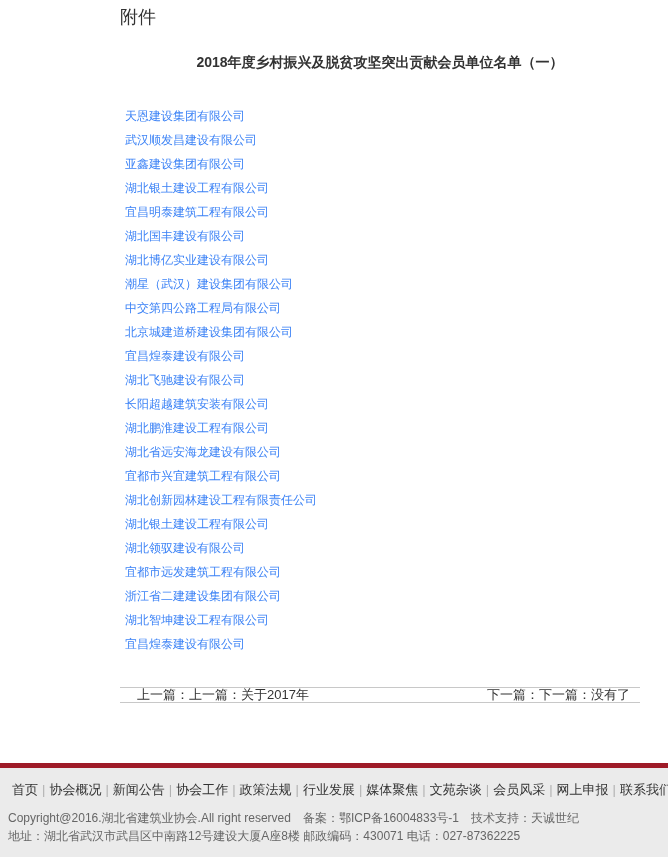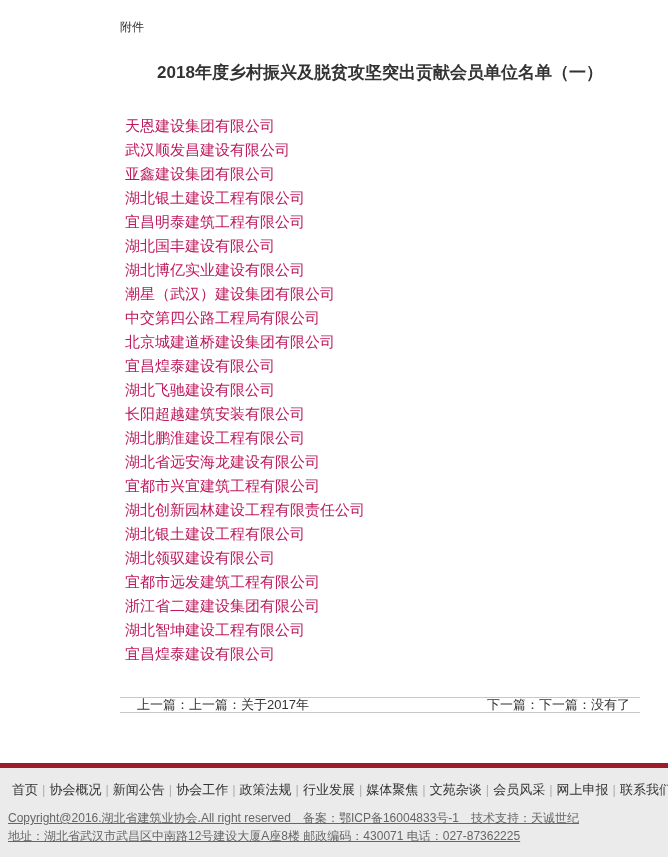--- a/index.html
+++ b/index.html
@@ -14,42 +14,42 @@
     background: #ffffff;
     font-family: "Liberation Sans", "DejaVu Sans", sans-serif;
     color: #555;
     overflow: hidden;
   }
   .content {
     margin-left: 120px;
     width: 520px;
   }
   .attachment {
-    padding-top: 19px;
-    font-size: 12px;
+    padding-top: 9px;
+    font-size: 18px;
     line-height: 16px;
     color: #333;
   }
   .doc-title {
     margin-top: 29px;
     text-align: center;
-    font-size: 17px;
+    font-size: 14px;
     line-height: 17px;
     font-weight: bold;
     color: #333;
   }
   .company-list {
     list-style: none;
     margin: 33px 0 0 0;
     padding: 0 0 0 5px;
   }
   .company-list li.company {
-    font-size: 15px;
+    font-size: 12px;
     line-height: 24px;
-    color: #be185d;
+    color: #3b82f6;
     white-space: nowrap;
   }
   .pager {
     margin-top: 31px;
     border-top: 1px solid #c8c8c8;
     border-bottom: 1px solid #c8c8c8;
     height: 16px;
     display: flex;
     justify-content: space-between;
     align-items: center;
@@ -86,21 +86,20 @@
   }
   .footer-nav span.sep {
     color: #b0b0b0;
   }
   .footer-info {
     width: 500px;
     margin-top: 11px;
     text-align: center;
     font-size: 12px;
     color: #666;
-    text-decoration: underline;
   }
   .footer-info div {
     line-height: 18px;
     white-space: nowrap;
   }
 </style>
 </head>
 <body>
 
 <div class="content">

